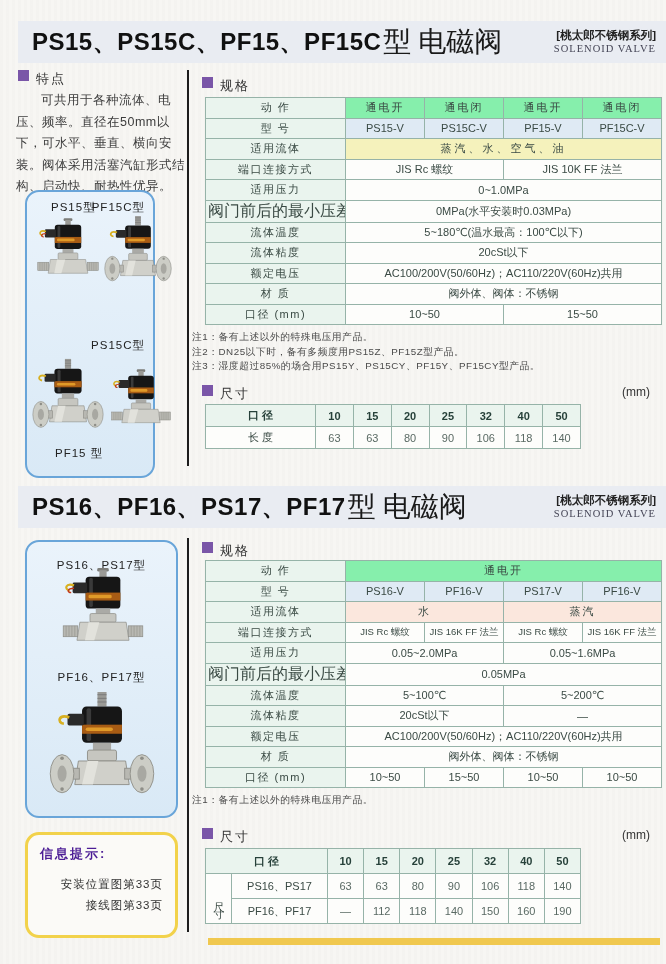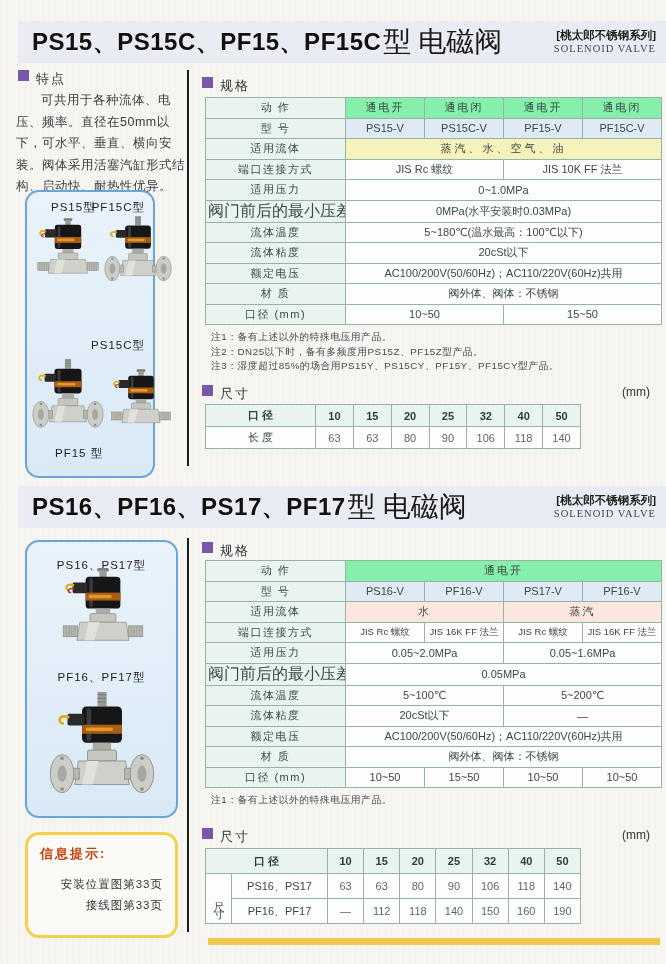--- a/index.html
+++ b/index.html
@@ -46,27 +46,27 @@
   .blue{background:#dfeaf4;}
   .yellow{background:#f5f2bc;letter-spacing:3px;}
   .pink{background:#fbe7dd;letter-spacing:2px;}
   .tiny{font-size:9.5px;letter-spacing:0;}
   .dims td{height:21px;}
   .dims .hd{background:#eaf4ee;font-weight:bold;color:#27413a;}
   .dims .num{color:#5a6a64;}
   .dims2 td{height:24px;}
   .vert{writing-mode:vertical-rl;letter-spacing:6px;font-size:11px;padding:2px 0;}
 
-  .notes{position:absolute;left:211px;font-size:9.8px;color:#4a4a4a;line-height:1.5;letter-spacing:0.5px;}
+  .notes{position:absolute;left:192px;font-size:9.8px;color:#4a4a4a;line-height:1.5;letter-spacing:0.5px;}
   .notes div{white-space:nowrap;}
 
   
   .info-box{position:absolute;left:25px;top:832px;width:153px;height:106px;background:#fbfaf7;
             border:3px solid #f2d24b;border-radius:14px;box-sizing:border-box;padding:10px 12px;}
-  .info-box .ib-head{font-weight:bold;font-size:13px;letter-spacing:2px;color:#c2410c;margin-bottom:14px;}
+  .info-box .ib-head{font-weight:bold;font-size:13px;letter-spacing:2px;color:#4c1d95;margin-bottom:14px;}
   .ib-row{display:flex;justify-content:flex-end;font-size:11.5px;color:#333;margin-top:6px;letter-spacing:1px;}
 
   .bottom-bar{position:absolute;left:208px;top:938px;width:452px;height:7px;background:#f0c84f;}
 </style>
 </head>
 <body>
 
 <svg width="0" height="0" style="position:absolute">
   <defs>
     <symbol id="sym-valve-threaded" viewBox="0 0 120 130">

